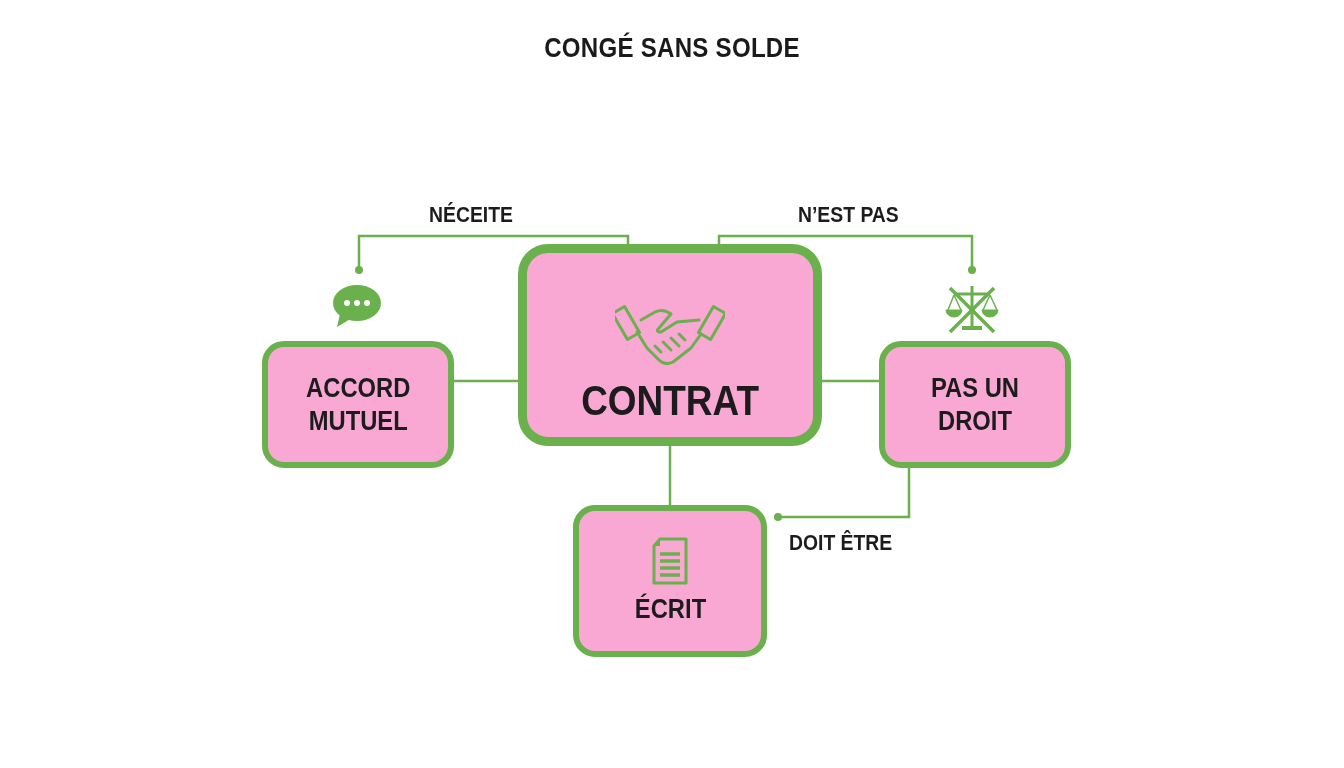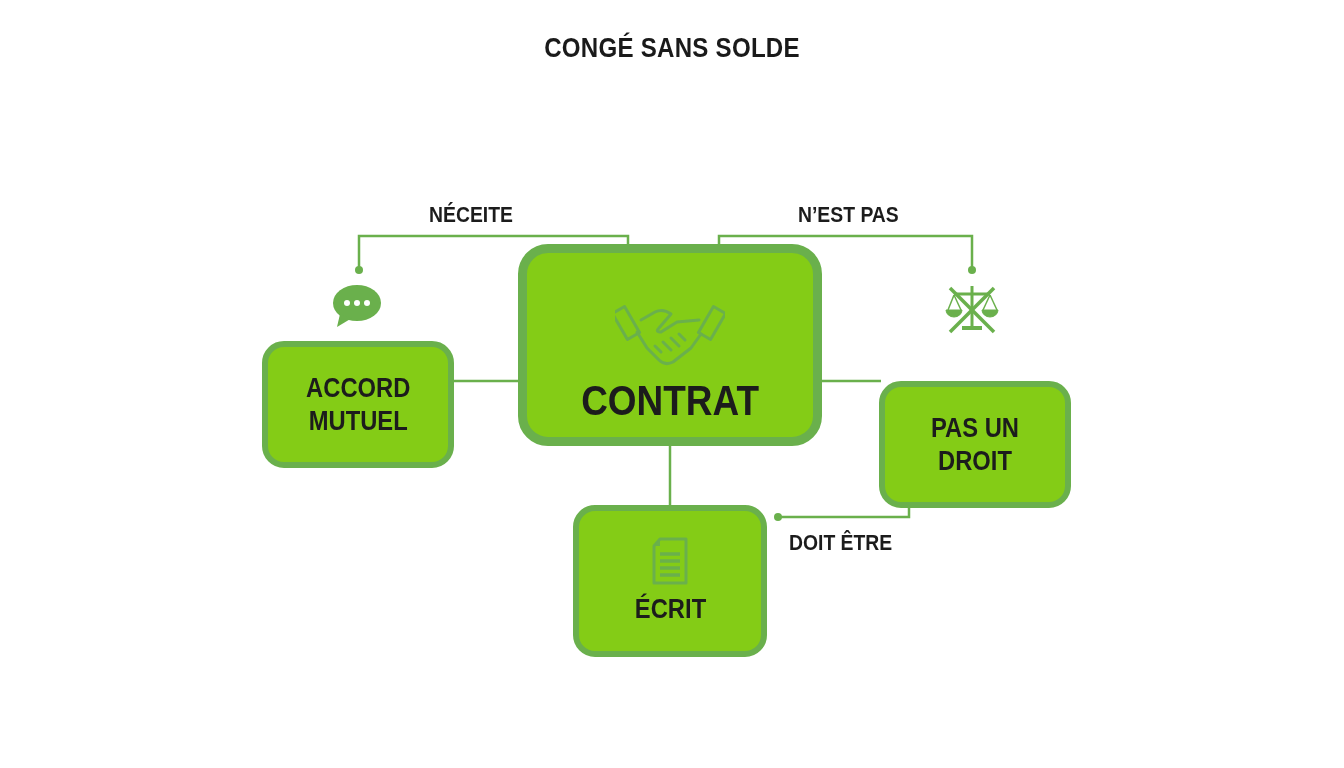--- a/index.html
+++ b/index.html
@@ -1,18 +1,18 @@
 <!DOCTYPE html>
 <html><head>
 <meta charset="utf-8">
 <style>
   html,body{margin:0;padding:0;background:#ffffff;}
   body{width:1344px;height:768px;position:relative;overflow:hidden;font-family:"Liberation Sans","DejaVu Sans",sans-serif;}
   .title{position:absolute;left:0;top:32px;width:1344px;text-align:center;font-size:28px;font-weight:bold;color:#1a1a1a;transform:scaleX(0.86);letter-spacing:0.3px;}
-  .box{position:absolute;box-sizing:border-box;border:6px solid #6ab04c;border-radius:22px;background:#84cc16;display:flex;flex-direction:column;align-items:center;justify-content:center;text-align:center;color:#1c1c1c;font-weight:bold;}
+  .box{position:absolute;box-sizing:border-box;border:6px solid #6ab04c;border-radius:22px;background:#f9a8d4;display:flex;flex-direction:column;align-items:center;justify-content:center;text-align:center;color:#1c1c1c;font-weight:bold;}
   .box .lbl{font-size:27px;line-height:33px;transform:scaleX(0.88);}
   .box.main{border-width:9px;border-radius:30px;}
   .box.main .lbl{font-size:42px;line-height:46px;transform:scaleX(0.88);}
   .edge-label{position:absolute;font-size:22px;font-weight:bold;color:#1c1c1c;transform:scaleX(0.88);transform-origin:left center;white-space:nowrap;}
   svg.lines{position:absolute;left:0;top:0;}
 </style>
 </head>
 <body>
 
 <svg class="lines" width="1344" height="768">
@@ -76,21 +76,21 @@
       <rect x="4" y="10" width="14" height="30" transform="rotate(-30 11 25)"></rect>
       <rect x="90" y="10" width="14" height="30" transform="rotate(30 97 25)"></rect>
       <path d="M22,34 L32,50 L44,62 Q50,68 58,64 L76,50 L86,36"></path>
       <path d="M26,22 L40,14 Q48,10 56,16 L44,30 Q40,34 46,34 L62,24 L84,22"></path>
       <path d="M40,48 l6,6 M48,44 l8,8 M56,40 l8,8 M64,36 l6,6"></path>
     </g>
   </svg>
   <div class="lbl">CONTRAT</div>
 </div>
 
-<div class="box" style="left:879px;top:341px;width:192px;height:127px;margin-top:40px;">
+<div class="box" style="left:879px;top:341px;width:192px;height:127px;">
   <div class="lbl">PAS UN</div>
   <div class="lbl">DROIT</div>
 </div>
 
 <div class="box" style="left:573px;top:505px;width:194px;height:152px;">
   <svg width="40" height="48" viewBox="0 0 40 48" style="margin-bottom:8px;">
     <path d="M10,2 L36,2 L36,46 L4,46 L4,9 Z" fill="none" stroke="#6ab04c" stroke-width="3" stroke-linejoin="round"></path>
     <path d="M4,9 L10,9 L10,2" fill="#6ab04c"></path>
     <g stroke="#6ab04c" stroke-width="3.5">
       <line x1="10" y1="17" x2="30" y2="17"></line>

